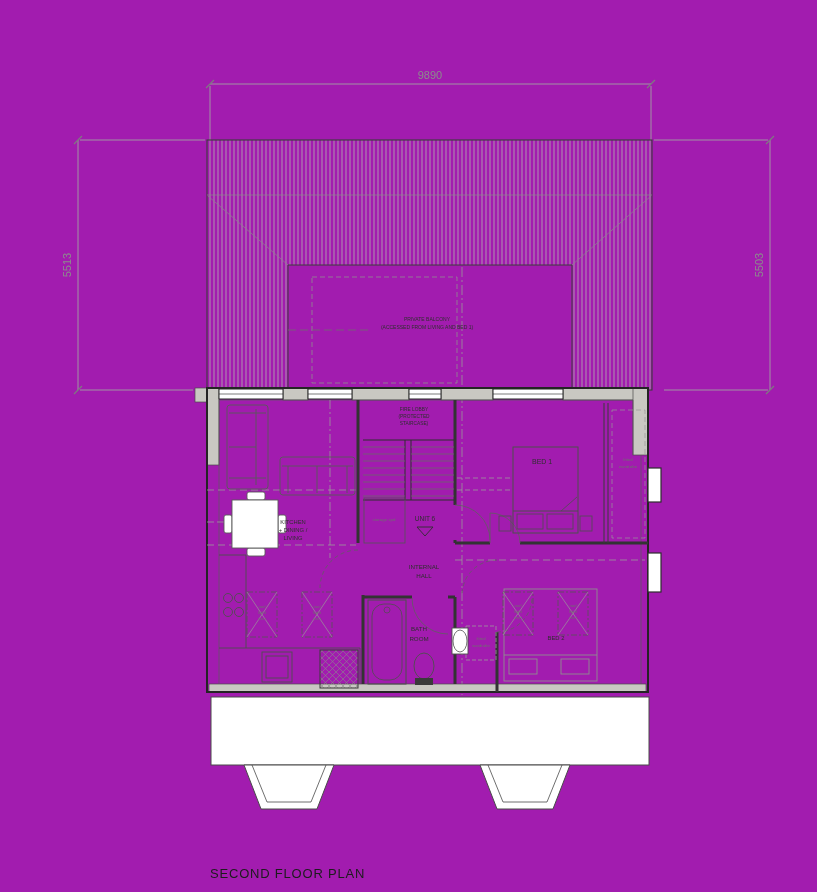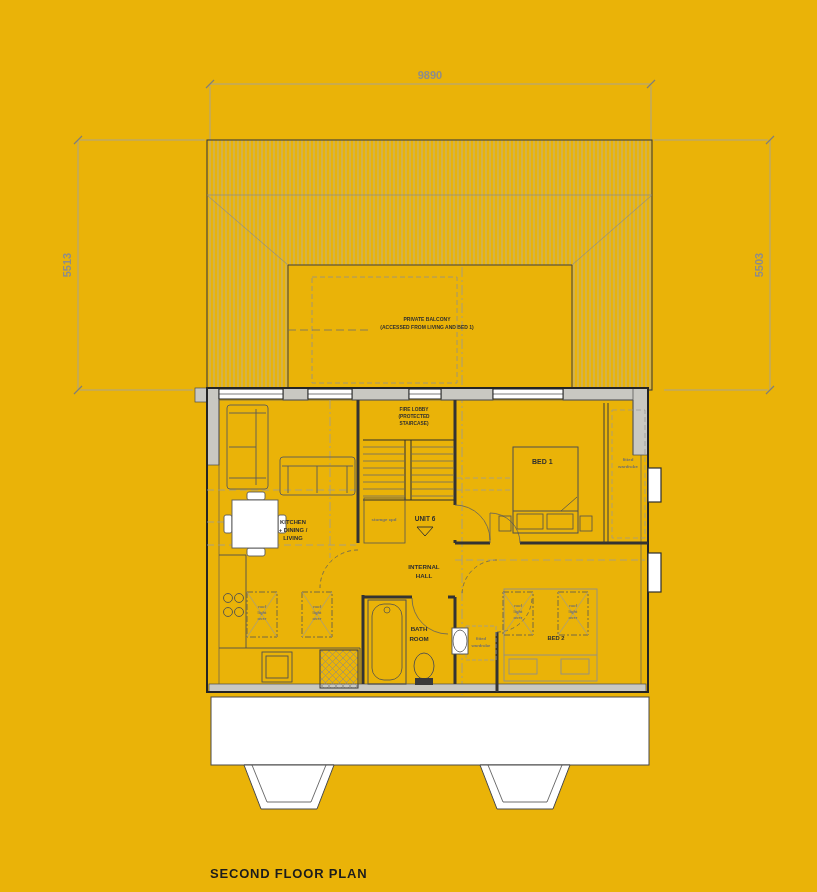--- a/index.html
+++ b/index.html
@@ -1,16 +1,16 @@
 <!DOCTYPE html>
 <html><head>
 <meta charset="utf-8">
 <style>
   html,body{margin:0;padding:0;background:#ffffff;}
-  .sheet{position:relative;width:817px;height:892px;background:#eab308;overflow:hidden;font-weight:bold;}
+  .sheet{position:relative;width:817px;height:892px;background:#a21caf;overflow:hidden;}
   svg{display:block;}
   svg text{font-family:"Liberation Sans","DejaVu Sans",sans-serif;fill:#3a3a3a;}
   .dimtxt{fill:#8c8c8c;font-size:11px;}
   .roomlbl{fill:#2f2f2f;}
   .tiny{fill:#6f6f6f;}
   .title-txt{fill:#1c1c1c;font-size:13px;letter-spacing:0.8px;}
 </style>
 </head>
 <body>
 

